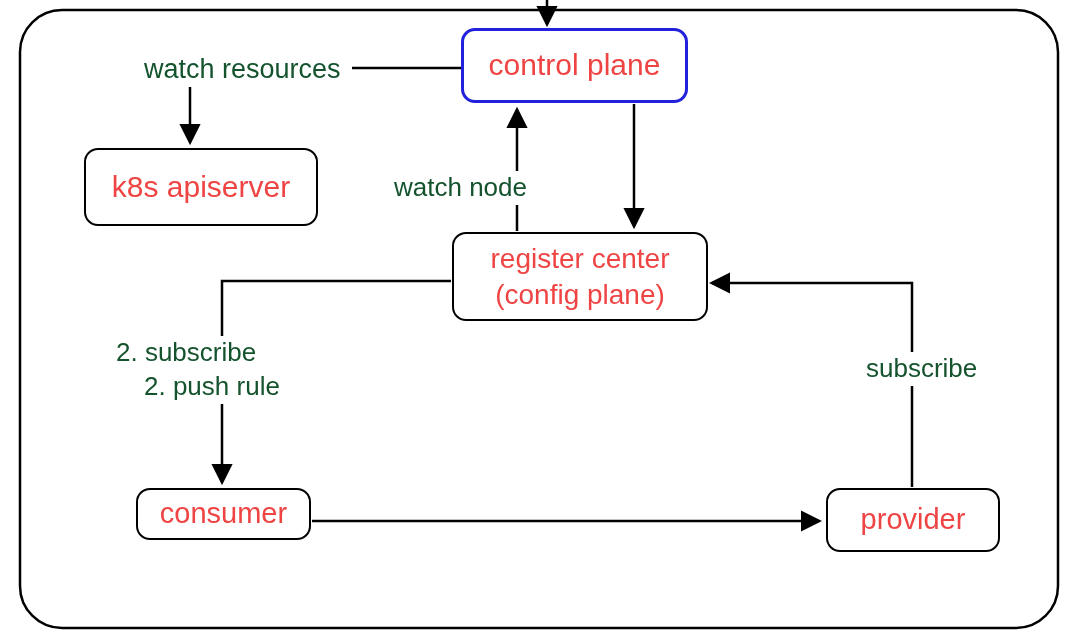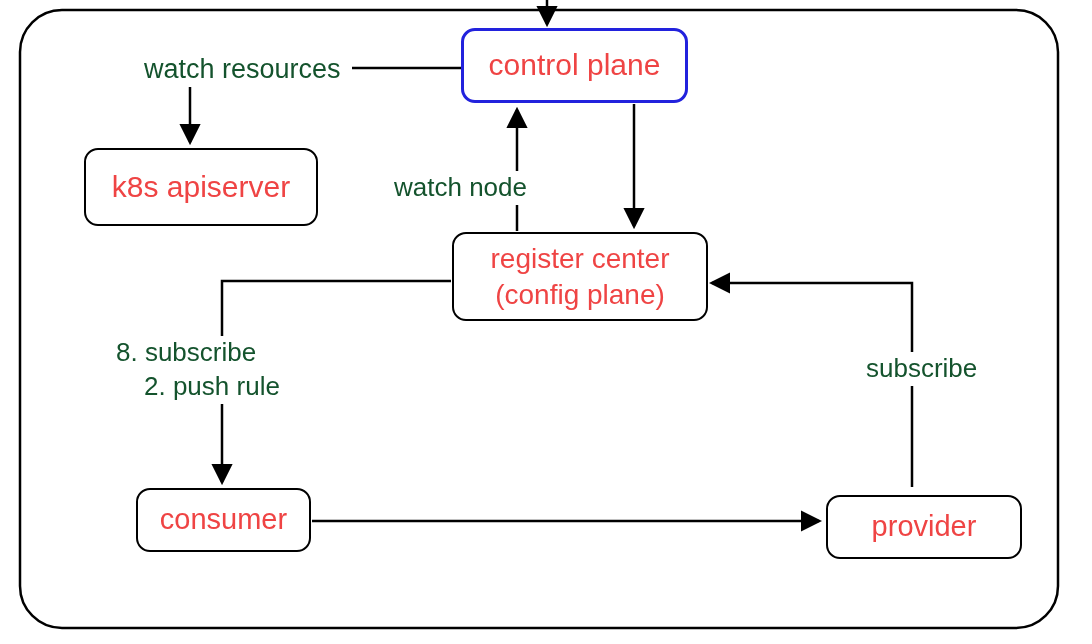--- a/index.html
+++ b/index.html
@@ -81,33 +81,33 @@
 
   <div class="node" style="left:84px; top:148px; width:234px; height:78px; font-size:30px;">
     <span>k8s apiserver</span>
   </div>
 
   <div class="node" style="left:452px; top:232px; width:256px; height:89px; font-size:28px;">
     <span>register center</span>
     <span>(config plane)</span>
   </div>
 
-  <div class="node" style="left:136px; top:488px; width:175px; height:64px;">
+  <div class="node" style="left:136px; top:488px; width:175px; height:52px;">
     <span>consumer</span>
   </div>
 
-  <div class="node" style="left:826px; top:488px; width:196px; height:64px;margin-top:7px;">
+  <div class="node" style="left:826px; top:488px; width:174px; height:64px;">
     <span>provider</span>
   </div>
 
   <div class="edge-label" style="left:140px; top:52px; font-size:27px;">watch resources</div>
 
   <div class="edge-label" style="left:390px; top:163px;margin-top:8px;">watch node</div>
 
 
   <div class="edge-label" style="left:112px; top:336px;">
-    <span style="display:block;">8. subscribe</span>
+    <span style="display:block;">2. subscribe</span>
     <span style="display:block;margin-left:28px;">2. push rule</span>
   </div>
 
   <div class="edge-label" style="left:862px; top:352px;">subscribe</div>
 
 </div>
 
 </body></html>

